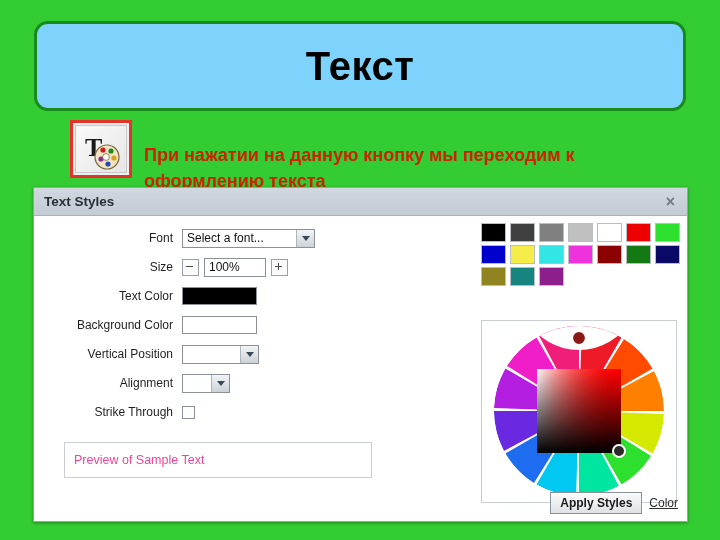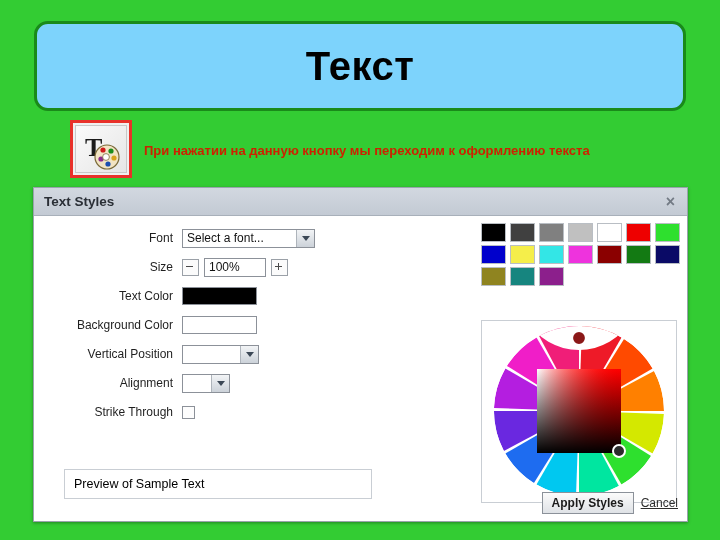--- a/index.html
+++ b/index.html
@@ -59,21 +59,21 @@
     overflow: hidden;
   }
   .tsvg { position: absolute; left: 0; top: 0; }
 
   
   .annotation {
     position: absolute;
     left: 144px;
     top: 142px;
     width: 552px;
-    font-size: 13px;
+    font-size: 18px;
     font-weight: bold;
     color: #cc2200;
     line-height: 1.45;
   }
 
   
   .dialog {
     position: absolute;
     left: 33px;
     top: 187px;
@@ -249,31 +249,31 @@
     width: 13px; height: 13px;
     border: 1px solid #8c9199;
     background: #fdfdfd;
     cursor: pointer;
     box-sizing: border-box;
   }
 
   .preview-box {
     position: absolute;
     left: 30px;
-    top: 253px;
+    top: 226px;
     width: 308px;
-    height: 30px;
+    height: 36px;
     border: 1px solid #c9ced4;
     background: #ffffff;
     display: flex;
     align-items: center;
     padding-left: 9px;
     box-sizing: border-box;
     font-size: 12.5px;
-    color: #000000;
+    color: #ec4899;
   }
 
   
   .dlg-right {
     width: 212px;
     flex: none;
     padding: 7px 8px 0 6px;
     box-sizing: border-box;
     position: relative;
   }
@@ -516,15 +516,15 @@
 
           <circle cx="97" cy="17" r="7" fill="#8b1818" stroke="#ffffff" stroke-width="2.2"></circle>
           <circle cx="137" cy="130" r="6" fill="#2b2b2b" stroke="#ffffff" stroke-width="2"></circle>
         </svg>
       </div>
     </div>
   </div>
 
   <div class="dlg-footer">
     <div class="apply-btn">Apply Styles</div>
-    <div class="cancel-link">Cancel</div>
+    <div class="cancel-link">Color</div>
   </div>
 </div>
 
 </body></html>

